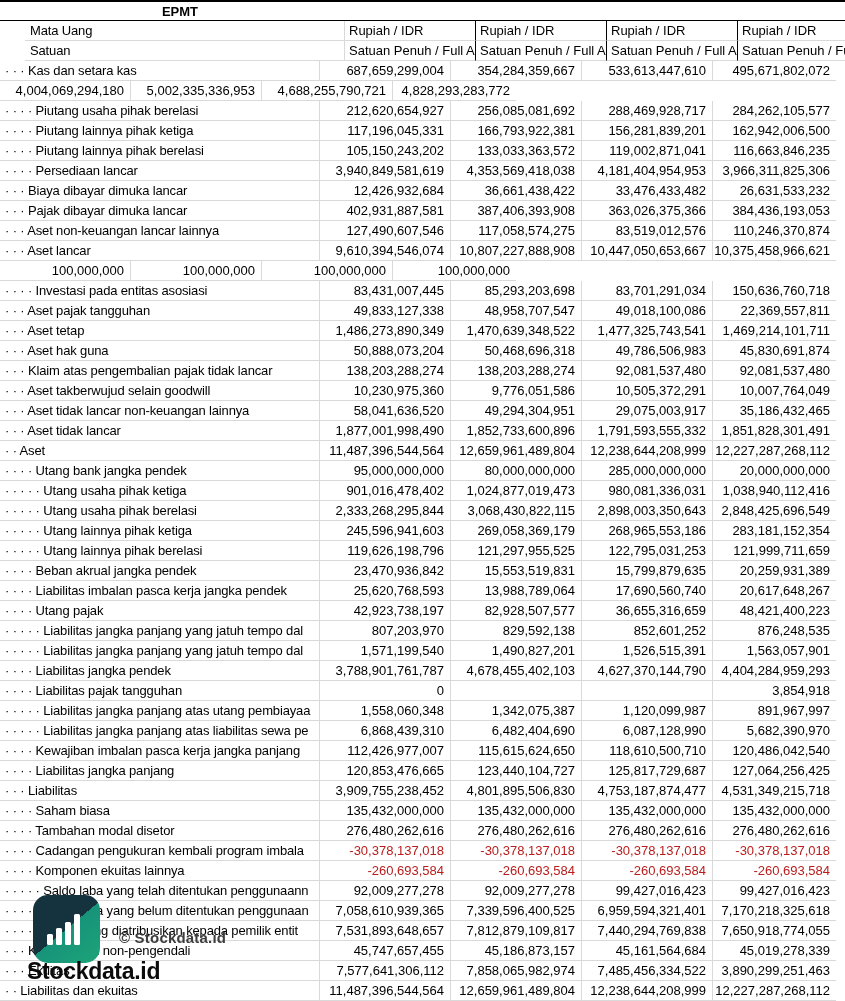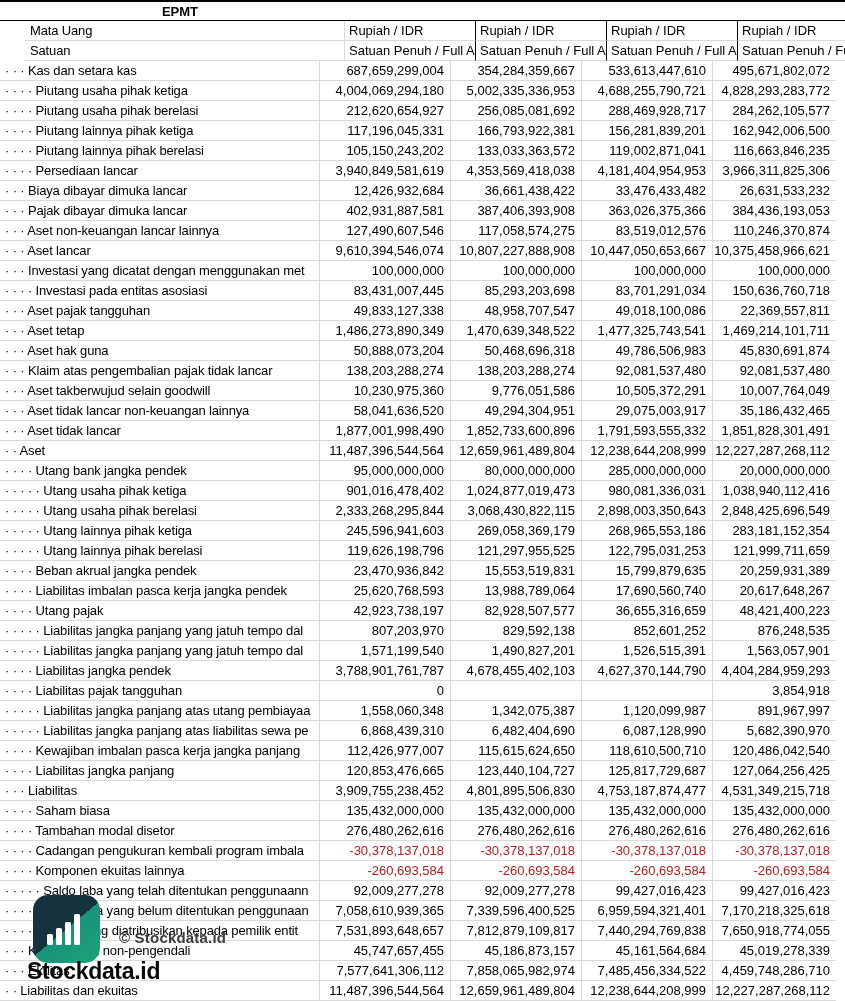--- a/index.html
+++ b/index.html
@@ -77,21 +77,20 @@
       <div class="cell c4 num">Satuan Penuh / Full A</div>
     </div>
     <div class="row data">
       <div class="cell c0 label">· · · Kas dan setara kas</div>
       <div class="cell c1 num">687,659,299,004</div>
       <div class="cell c2 num">354,284,359,667</div>
       <div class="cell c3 num">533,613,447,610</div>
       <div class="cell c4 num">495,671,802,072</div>
     </div>
     <div class="row data">
-      <div class="cell c0 label">· · · · Piutang usaha pihak ketiga</div>
       <div class="cell c1 num">4,004,069,294,180</div>
       <div class="cell c2 num">5,002,335,336,953</div>
       <div class="cell c3 num">4,688,255,790,721</div>
       <div class="cell c4 num">4,828,293,283,772</div>
     </div>
     <div class="row data">
       <div class="cell c0 label">· · · · Piutang usaha pihak berelasi</div>
       <div class="cell c1 num">212,620,654,927</div>
       <div class="cell c2 num">256,085,081,692</div>
       <div class="cell c3 num">288,469,928,717</div>
@@ -140,21 +139,20 @@
       <div class="cell c4 num">110,246,370,874</div>
     </div>
     <div class="row data">
       <div class="cell c0 label">· · · Aset lancar</div>
       <div class="cell c1 num">9,610,394,546,074</div>
       <div class="cell c2 num">10,807,227,888,908</div>
       <div class="cell c3 num">10,447,050,653,667</div>
       <div class="cell c4 num">10,375,458,966,621</div>
     </div>
     <div class="row data">
-      <div class="cell c0 label">· · · Investasi yang dicatat dengan menggunakan met</div>
       <div class="cell c1 num">100,000,000</div>
       <div class="cell c2 num">100,000,000</div>
       <div class="cell c3 num">100,000,000</div>
       <div class="cell c4 num">100,000,000</div>
     </div>
     <div class="row data">
       <div class="cell c0 label">· · · · Investasi pada entitas asosiasi</div>
       <div class="cell c1 num">83,431,007,445</div>
       <div class="cell c2 num">85,293,203,698</div>
       <div class="cell c3 num">83,701,291,034</div>
@@ -389,21 +387,21 @@
       <div class="cell c1 num">45,747,657,455</div>
       <div class="cell c2 num">45,186,873,157</div>
       <div class="cell c3 num">45,161,564,684</div>
       <div class="cell c4 num">45,019,278,339</div>
     </div>
     <div class="row data">
       <div class="cell c0 label">· · · Ekuitas</div>
       <div class="cell c1 num">7,577,641,306,112</div>
       <div class="cell c2 num">7,858,065,982,974</div>
       <div class="cell c3 num">7,485,456,334,522</div>
-      <div class="cell c4 num">4,459,748,286,710</div>
+      <div class="cell c4 num">3,890,299,251,463</div>
     </div>
     <div class="row data">
       <div class="cell c0 label">· · Liabilitas dan ekuitas</div>
       <div class="cell c1 num">11,487,396,544,564</div>
       <div class="cell c2 num">12,659,961,489,804</div>
       <div class="cell c3 num">12,238,644,208,999</div>
       <div class="cell c4 num">12,227,287,268,112</div>
     </div>
   </div>
 

